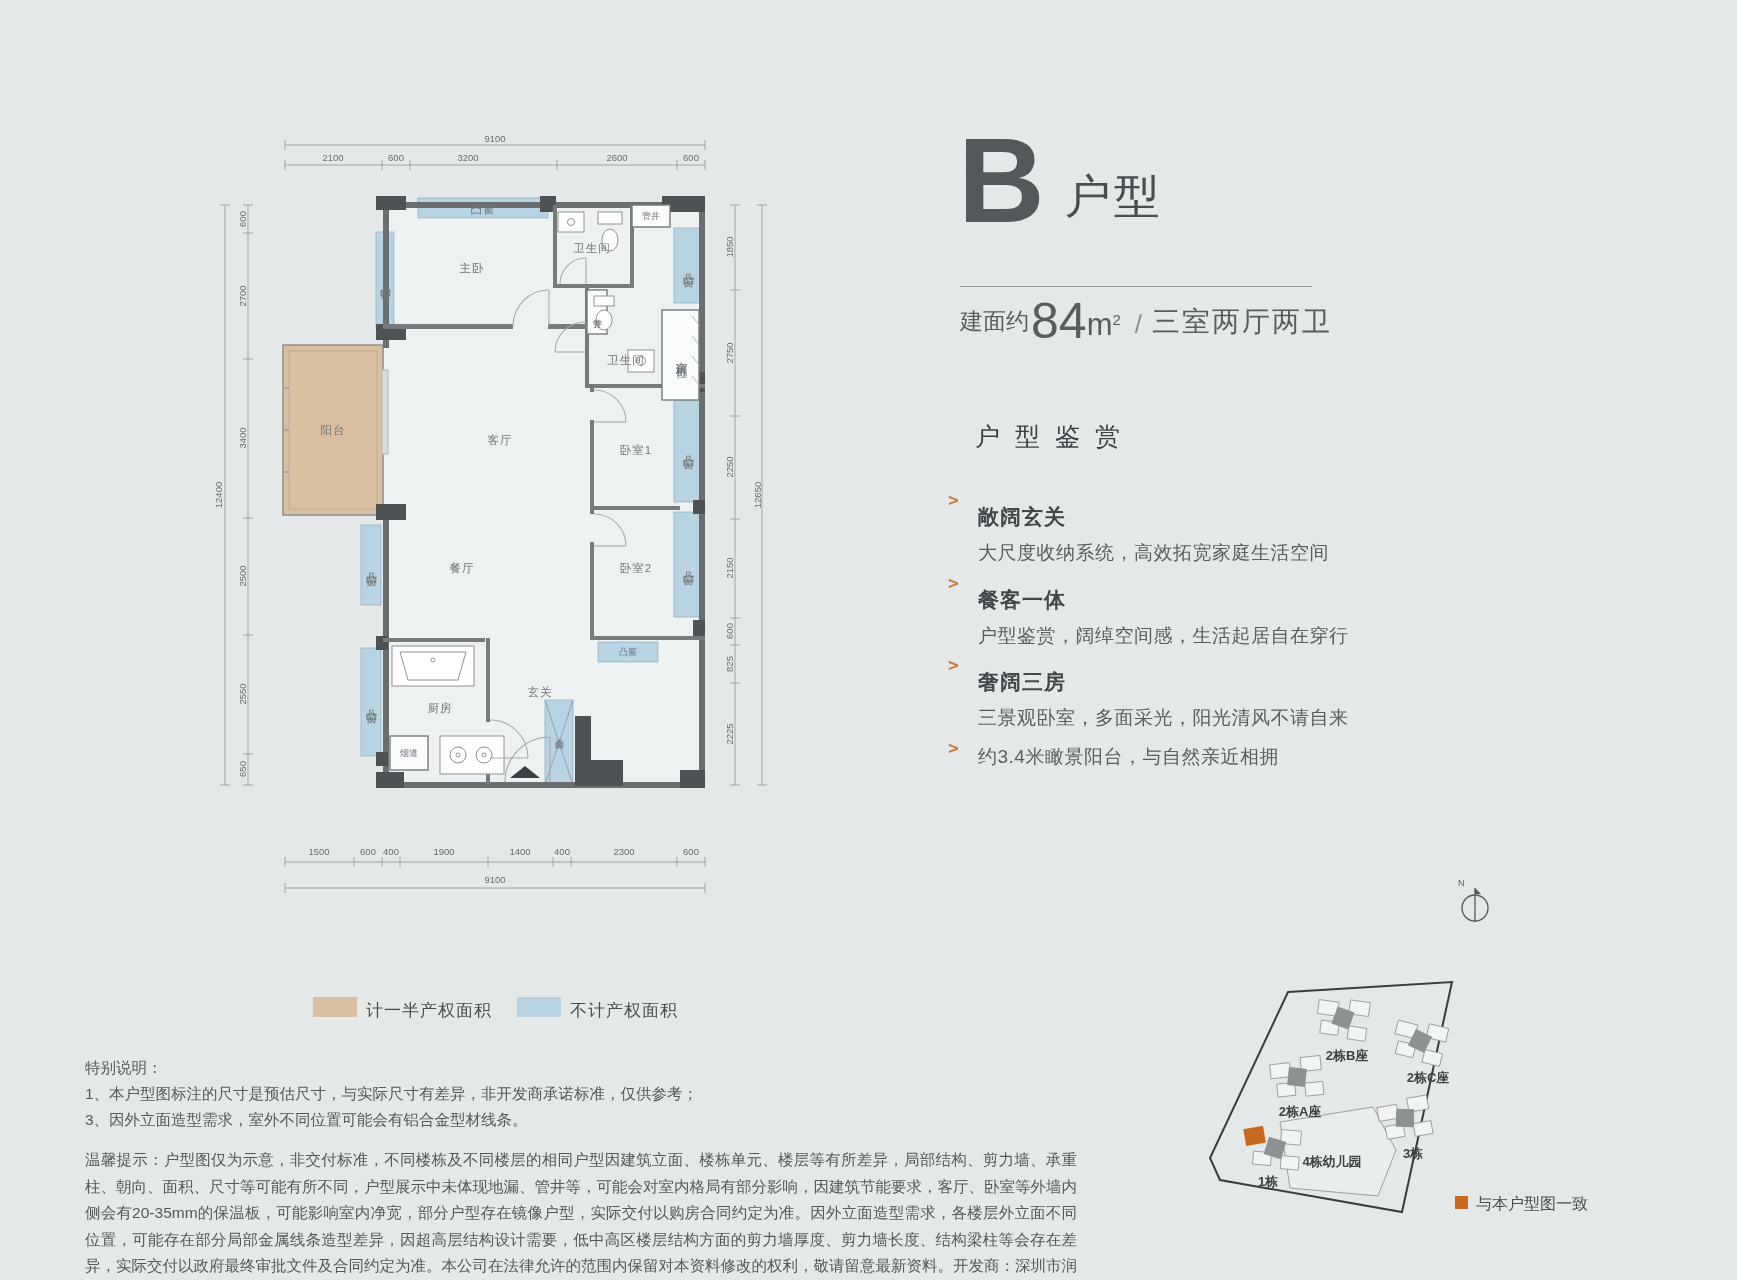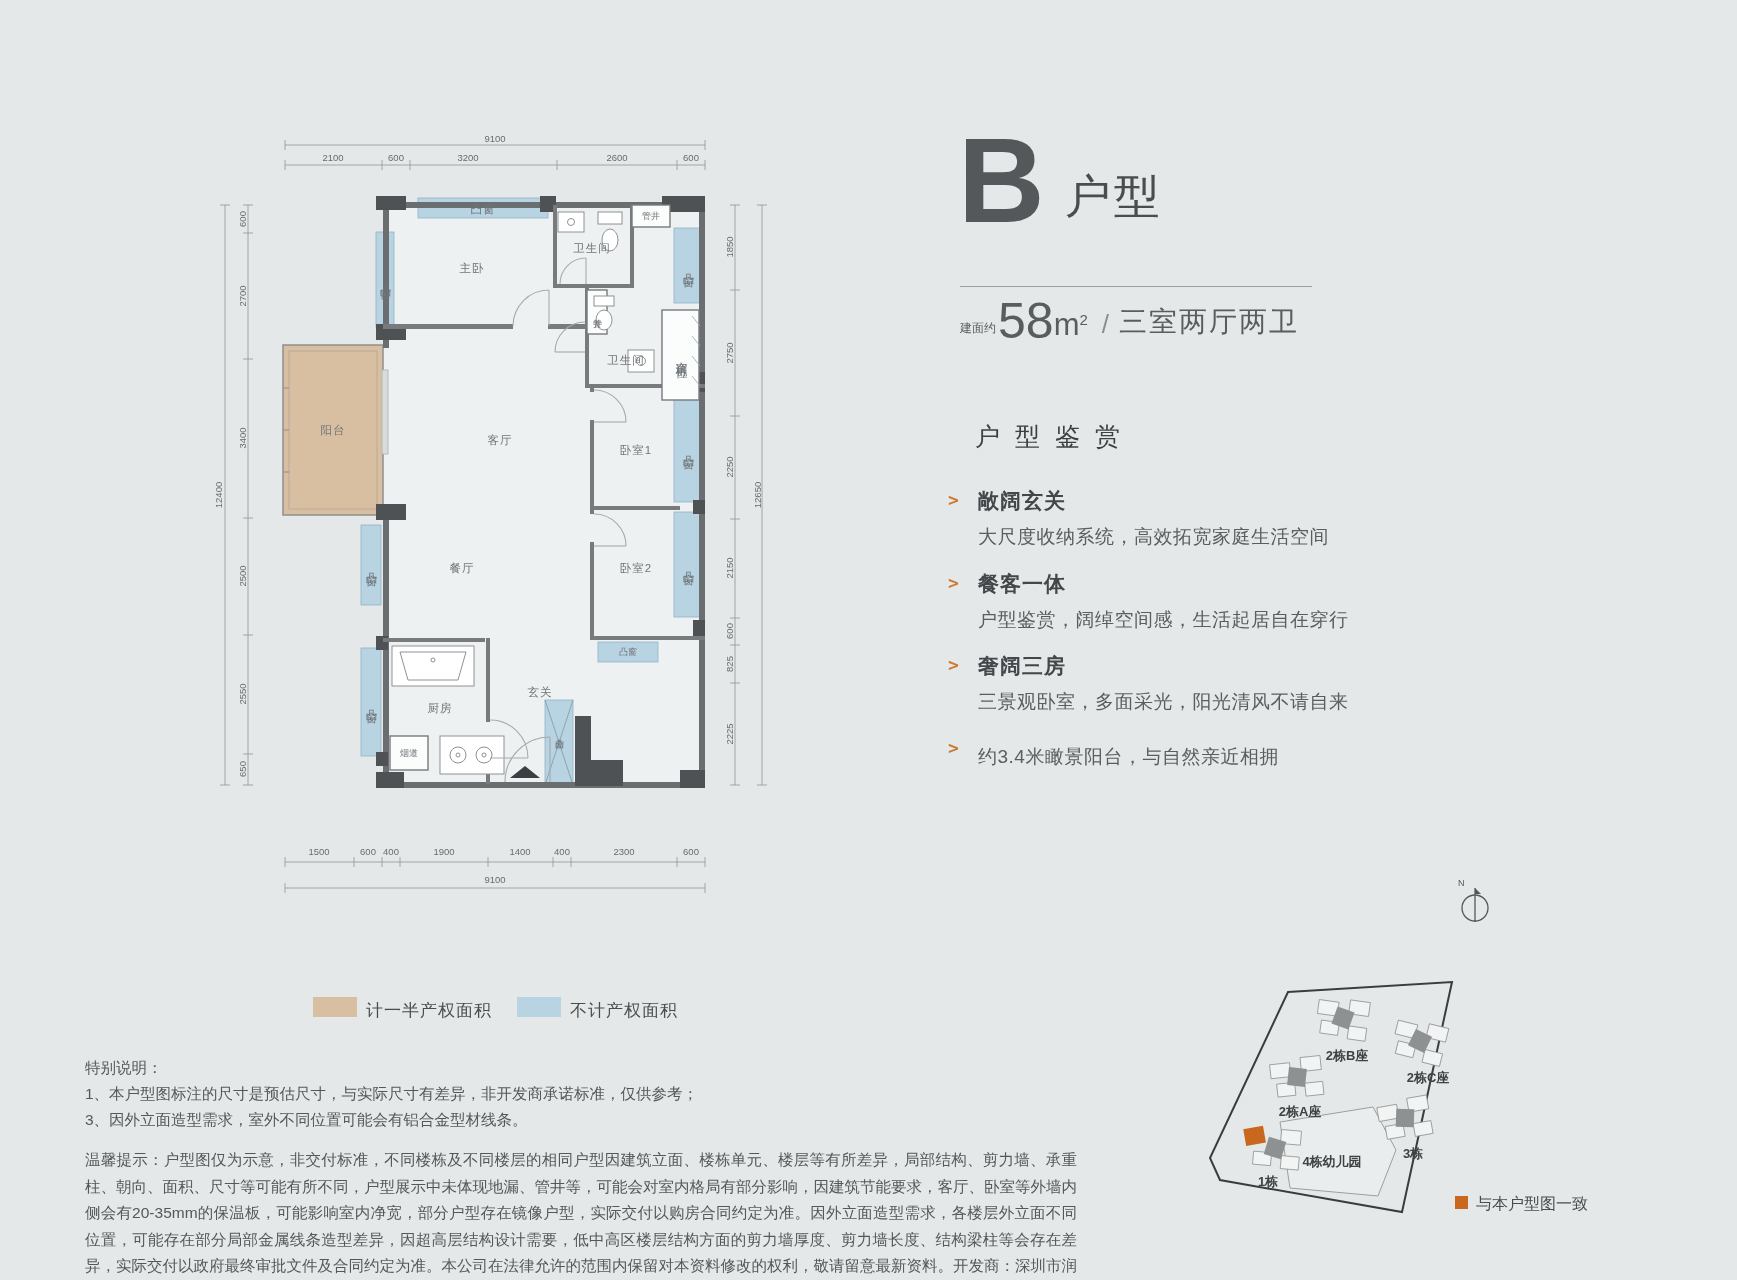--- a/index.html
+++ b/index.html
@@ -15,33 +15,33 @@
   .v-label{writing-mode:vertical-rl;letter-spacing:2px;}
   .dim{position:absolute;transform:translate(-50%,-50%);font-size:9.5px;color:#676c6f;white-space:nowrap;}
   .dim-rot{position:absolute;transform:translate(-50%,-50%) rotate(-90deg);font-size:9.5px;color:#676c6f;white-space:nowrap;}
 
   
   .title-row{position:absolute;left:958px;top:128px;display:flex;align-items:flex-end;}
   .title-letter{font-size:120px;font-weight:bold;line-height:0.88;color:#55585a;}
   .title-type{font-size:46px;color:#4a4d4f;margin-left:20px;padding-bottom:6px;letter-spacing:3px;}
   .title-rule{position:absolute;left:960px;top:286px;width:352px;height:1px;background:#9aa0a0;}
   .area-row{position:absolute;left:960px;top:296px;display:flex;align-items:flex-end;color:#5a5d5f;}
-  .area-prefix{font-size:12px;padding-bottom:9px;}
+  .area-prefix{font-size:23px;padding-bottom:9px;}
   .area-value{font-size:50px;line-height:1;margin-left:2px;}
   .area-unit{font-size:31px;padding-bottom:3px;}
   .area-sup{font-size:15px;position:relative;top:-18px;}
   .area-div{font-size:26px;color:#8a8e90;padding:0 10px 6px 14px;}
   .area-rooms{font-size:28px;padding-bottom:5px;letter-spacing:2px;}
 
   .appre-head{position:absolute;left:975px;top:420px;font-size:25px;font-weight:normal;
               color:#3e4144;letter-spacing:15px;}
   .feat{position:absolute;left:948px;width:420px;}
   .feat .chev{position:absolute;left:0;top:2px;color:#cc7a33;font-size:18px;font-weight:bold;
               font-family:"DejaVu Sans Mono",monospace;}
-  .feat .ft{margin-left:30px;font-size:21px;font-weight:bold;color:#43474a;letter-spacing:1px;}
+  .feat .ft{margin-left:30px;font-size:21px;font-weight:bold;color:#43474a;letter-spacing:1px;margin-top:16px;}
   .feat .fd{margin-left:30px;margin-top:9px;font-size:19px;color:#5a5e61;letter-spacing:0.5px;}
 
   
   .sw{position:absolute;width:44px;height:20px;}
   .sw-label{position:absolute;font-size:17px;color:#4a4d4f;letter-spacing:1px;}
 
   
   .notes{position:absolute;left:85px;top:1055px;font-size:15.5px;line-height:26px;color:#55585a;}
   .tips{position:absolute;left:85px;top:1147px;width:992px;font-size:15.5px;line-height:26.5px;
         color:#55585a;text-align:justify;}
@@ -295,21 +295,21 @@
     <div class="dim" style="left:295px;top:759px">9100</div>
   </div>
 
   <div class="title-row">
     <span class="title-letter">B</span>
     <span class="title-type">户型</span>
   </div>
   <div class="title-rule"></div>
   <div class="area-row">
     <span class="area-prefix">建面约</span>
-    <span class="area-value">58</span>
+    <span class="area-value">84</span>
     <span class="area-unit">m</span>
     <span class="area-sup">2</span>
     <span class="area-div">/</span>
     <span class="area-rooms">三室两厅两卫</span>
   </div>
 
   <div class="appre-head">户型鉴赏</div>
 
   <div class="feat" style="top:487px">
     <span class="chev">&gt;</span>

